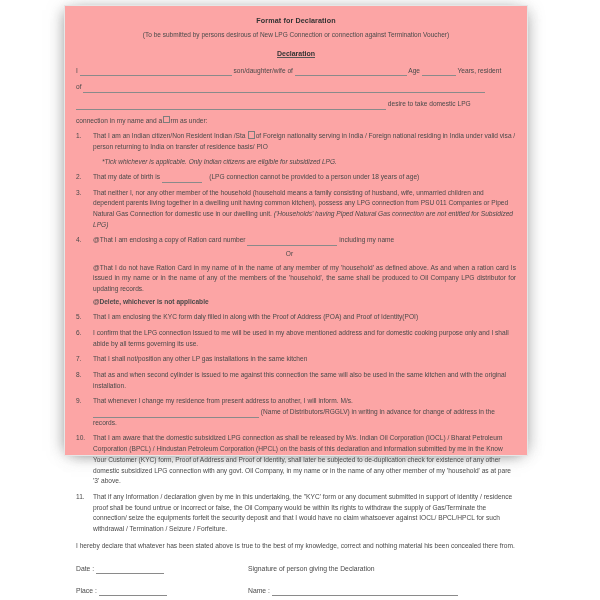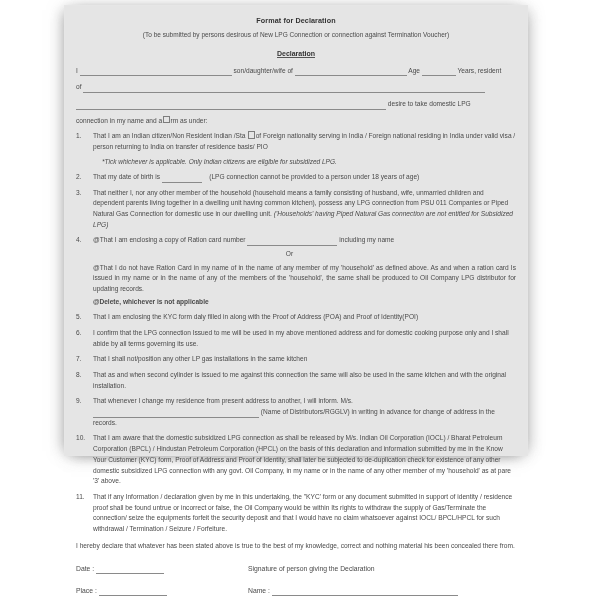--- a/index.html
+++ b/index.html
@@ -18,21 +18,21 @@
     position: absolute;
     inset: 0;
     background: #ffffff;
   }
   #page-sheet {
     position: absolute;
     left: 65px;
     top: 6px;
     width: 462px;
     height: 449px;
-    background: #e5e5e5;
+    background: #fca5a5;
     box-shadow:
       0 0 0 1px #e6e6e6,
       -6px 0 14px -4px rgba(120,120,120,0.55),
       6px 0 14px -4px rgba(120,120,120,0.45),
       0 7px 14px -6px rgba(120,120,120,0.5);
     box-sizing: border-box;
     padding: 9px 11px 0 11px;
     color: #4a4a4a;
     font-size: 6.6px;
     line-height: 1.62;

